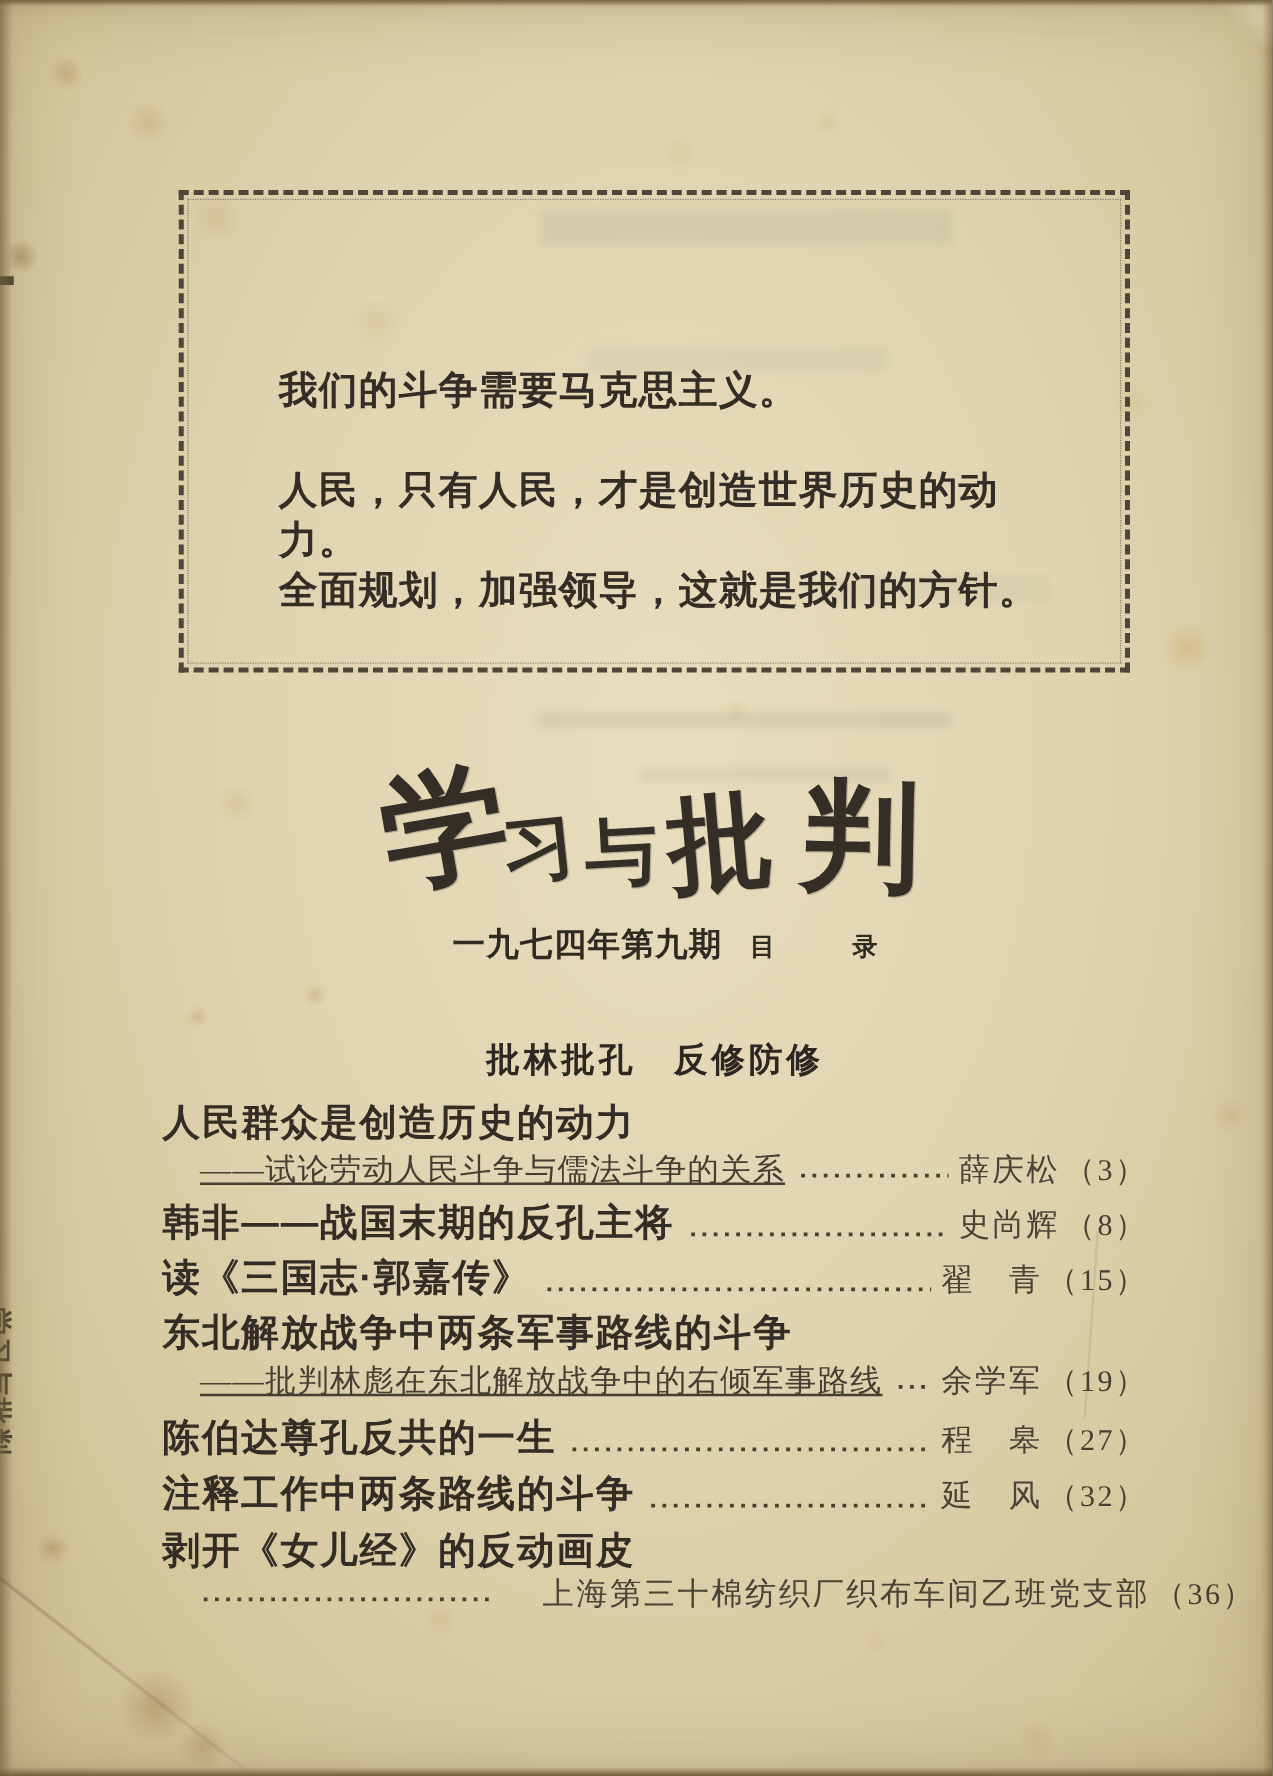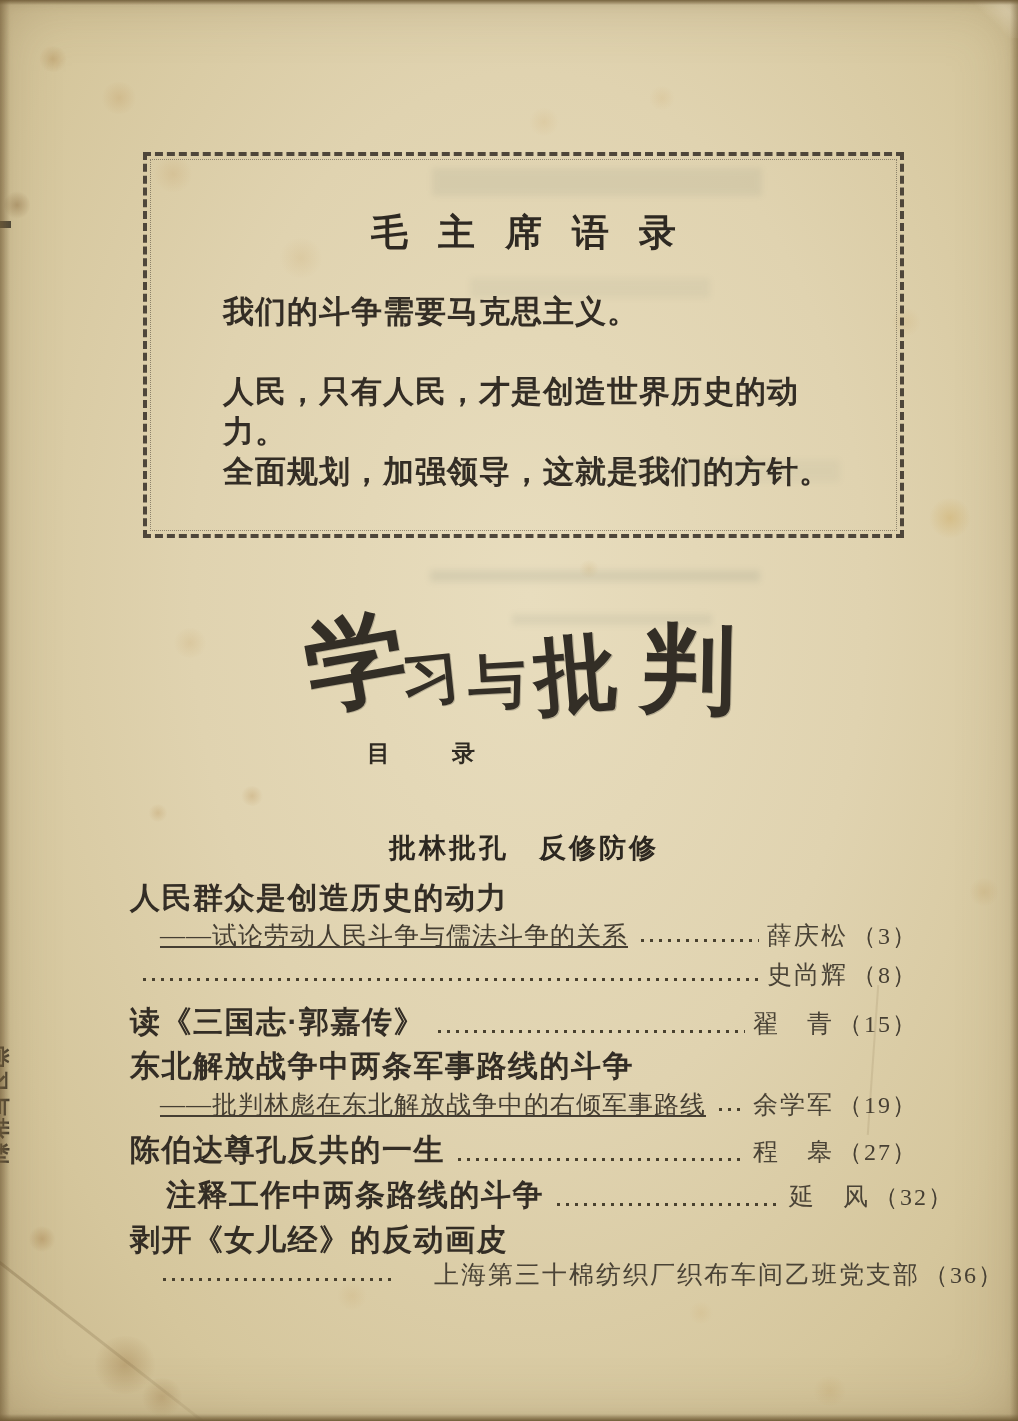--- a/index.html
+++ b/index.html
@@ -62,21 +62,21 @@
   .callig{position:absolute;color:#332e26;font-family:"DejaVu Serif", serif;
     font-weight:700;text-shadow:1px 1px 0 rgba(51,46,38,.25);}
   .c1{left:306px;top:596px;font-size:100px;transform:rotate(-10deg);}
   .c2{left:402px;top:640px;font-size:58px;transform:rotate(-6deg);}
   .c3{left:468px;top:644px;font-size:58px;transform:rotate(-3deg);}
   .c4{left:534px;top:618px;font-size:84px;transform:rotate(-5deg);}
   .c5{left:640px;top:606px;font-size:96px;transform:rotate(1deg);}
 
   .issue-line{position:absolute;left:362px;top:738px;display:flex;align-items:baseline;}
   .issue-no{font-size:26px;font-weight:700;letter-spacing:1px;color:#2f2a22;}
-  .contents-label{font-size:23px;font-weight:700;letter-spacing:62px;margin-left:5px;color:#2f2a22;white-space:nowrap;}
+  .contents-label{font-size:20px;font-weight:700;letter-spacing:62px;margin-left:22px;color:#2f2a22;white-space:nowrap;}
 
   
   .section-heading{
     position:absolute;left:130px;top:830px;width:788px;text-align:center;
     font-size:27px;font-weight:700;letter-spacing:3px;color:#2c2720;
   }
   .toc{position:absolute;left:130px;top:0;width:788px;}
   .toc-row{position:absolute;left:0;width:100%;display:flex;align-items:baseline;white-space:nowrap;}
   .t-title{font-size:30px;font-weight:700;letter-spacing:1.5px;color:#332d25;}
   .t-sub{font-size:25px;font-family:"Liberation Serif", serif;color:#453e32;letter-spacing:1px;text-decoration:underline;}
@@ -85,21 +85,21 @@
   .leader{flex:1 1 auto;height:9px;align-self:flex-end;margin:0 8px 7px 10px;
     background-image:radial-gradient(circle, #49412f 1.6px, rgba(0,0,0,0) 1.9px);
     background-size:9px 9px;background-repeat:repeat-x;background-position:left center;}
   .leader-fixed{flex:0 0 232px;margin-left:30px;}
   .indent{margin-left:30px;}
   .r1t{top:878px;} .r1s{top:919px;}
   .r2{top:958px;}
   .r3{top:1002px;}
   .r4t{top:1046px;} .r4s{top:1088px;}
   .r5{top:1130px;}
-  .r6{top:1175px;margin-left:36px;}
+  .r6{top:1175px;}
   .r7t{top:1220px;} .r7s{top:1258px;}
 
   
   .spine{
     position:absolute;left:-58px;top:1093px;width:118px;height:24px;
     transform:rotate(90deg);
     font-size:22px;font-weight:700;letter-spacing:2px;color:#2e2922;opacity:.85;
     white-space:nowrap;
   }
 </style>
@@ -130,53 +130,54 @@
   <div class="stain" style="left:92px;top:1336px;width:66px;height:58px;background:radial-gradient(circle,#9d7a46,rgba(157,122,70,0) 70%);opacity:.40;"></div>
   <div class="stain" style="left:140px;top:1378px;width:44px;height:38px;background:radial-gradient(circle,#9d7a46,rgba(157,122,70,0) 70%);opacity:.32;"></div>
   <div class="stain" style="left:336px;top:1282px;width:32px;height:28px;background:radial-gradient(circle,#c8a76d,rgba(200,167,109,0) 70%);opacity:.22;"></div>
   <div class="stain" style="left:812px;top:1376px;width:36px;height:30px;background:radial-gradient(circle,#c2a166,rgba(194,161,102,0) 70%);opacity:.25;"></div>
   <div class="stain" style="left:968px;top:878px;width:32px;height:28px;background:radial-gradient(circle,#c2a166,rgba(194,161,102,0) 70%);opacity:.28;"></div>
   <div class="stain" style="left:688px;top:1302px;width:26px;height:22px;background:radial-gradient(circle,#cdab6e,rgba(205,171,110,0) 70%);opacity:.20;"></div>
   <div class="stain" style="left:578px;top:560px;width:22px;height:18px;background:radial-gradient(circle,#c9a96d,rgba(201,169,109,0) 70%);opacity:.22;"></div>
 
   <div class="quote-box">
     <div class="inner-line"></div>
-    <div class="qb-title">毛主席语录</div>
     <div class="qb-quote q1">我们的斗争需要马克思主义。</div>
     <div class="qb-quote q3">全面规划，加强领导，这就是我们的方针。</div>
     <div class="qb-quote q2">人民，只有人民，才是创造世界历史的动力。</div>
   </div>
 
   <div>
     <span class="callig c1">学</span>
     <span class="callig c2">习</span>
     <span class="callig c3">与</span>
     <span class="callig c4">批</span>
     <span class="callig c5">判</span>
   </div>
 
   <div class="issue-line">
+    <span class="issue-no">一九七四年第九期</span>
     <span class="contents-label">目录</span>
   </div>
 
   <div class="section-heading">批林批孔　反修防修</div>
 
   <div class="toc">
 
     <div class="toc-row r1t">
       <span class="t-title">人民群众是创造历史的动力</span>
     </div>
     <div class="toc-row r1s">
       <span class="t-sub indent">——试论劳动人民斗争与儒法斗争的关系</span>
       <span class="leader"></span>
       <span class="t-author">薛庆松</span>
       <span class="t-page">（3）</span>
     </div>
 
     <div class="toc-row r2">
+      <span class="t-title">韩非——战国末期的反孔主将</span>
       <span class="leader"></span>
       <span class="t-author">史尚辉</span>
       <span class="t-page">（8）</span>
     </div>
 
     <div class="toc-row r3">
       <span class="t-title">读《三国志·郭嘉传》</span>
       <span class="leader"></span>
       <span class="t-author">翟　青</span>
       <span class="t-page">（15）</span>

